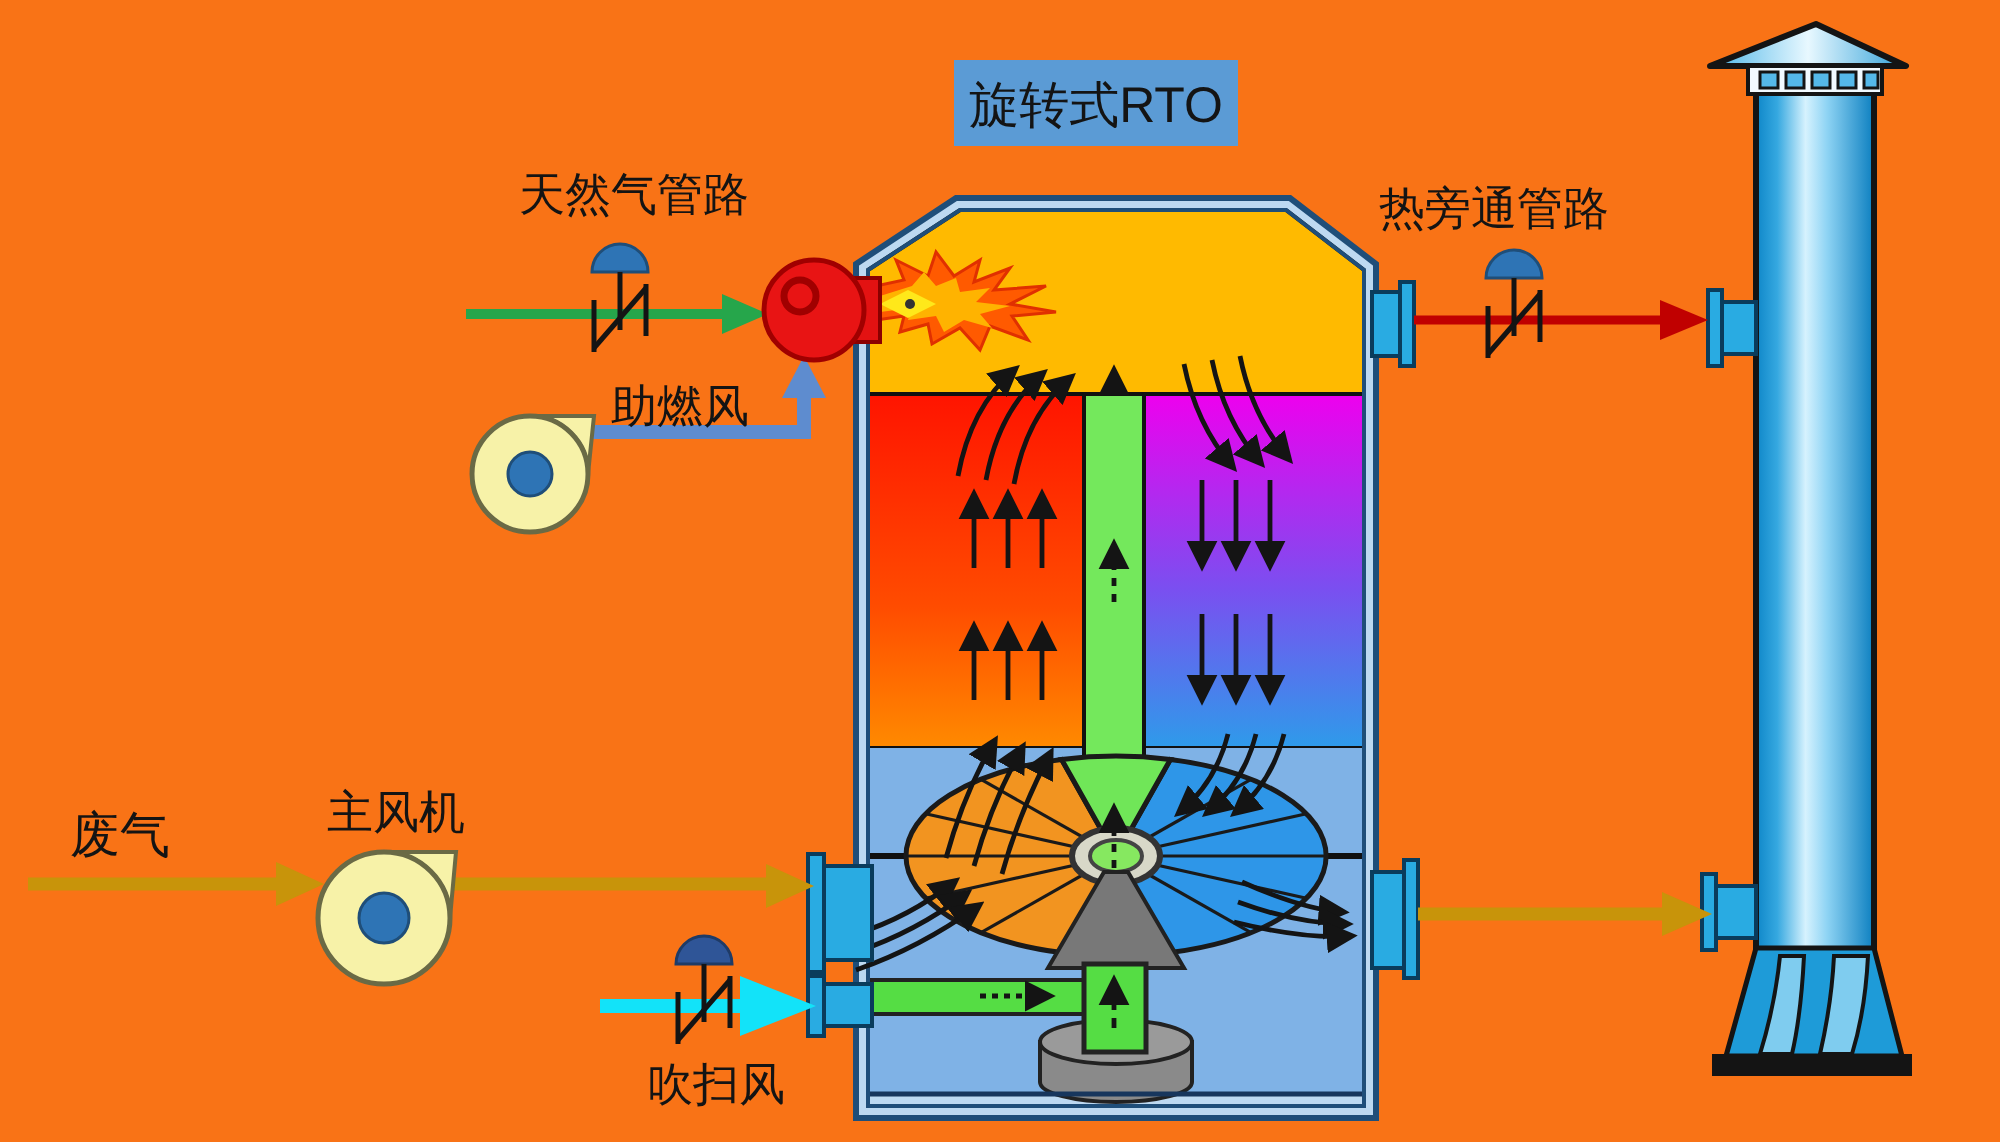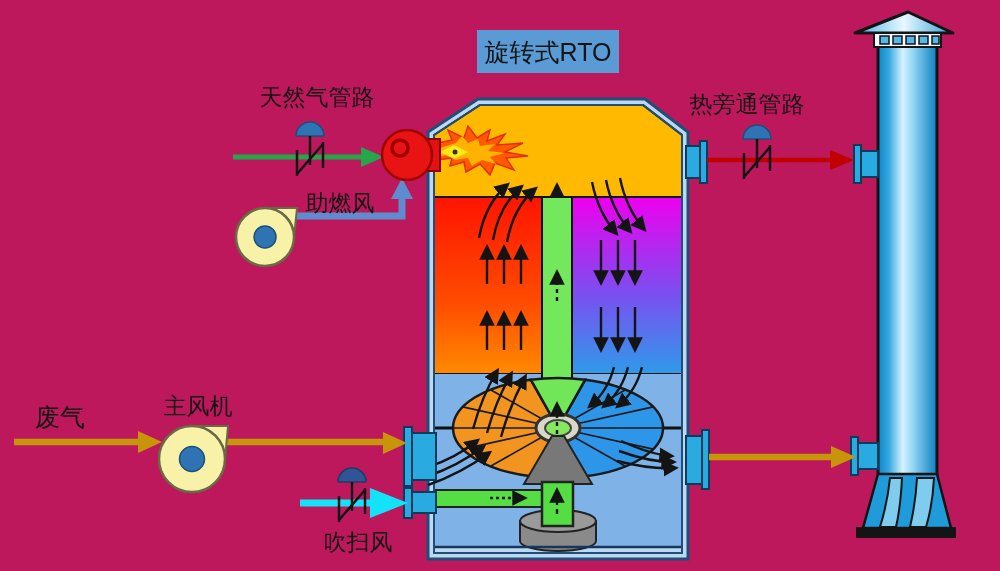--- a/index.html
+++ b/index.html
@@ -1,16 +1,16 @@
 <!DOCTYPE html>
 <html><head>
 <meta charset="utf-8">
 <style>
   html,body{margin:0;padding:0;background:#ffffff;}
-  .canvas{position:relative;width:1000px;height:571px;background:#be185d;overflow:hidden;
+  .canvas{position:relative;width:1000px;height:571px;background:#f97316;overflow:hidden;
           font-family:"Liberation Sans", sans-serif;}
   svg{display:block}
   text{fill:#141414;font-family:"Liberation Sans", sans-serif;}
   .lbl{font-size:23px;}
   .lbl-big{font-size:25px;}
   .title-t{font-size:25px;font-weight:500;}
 </style>
 </head>
 <body>
 

